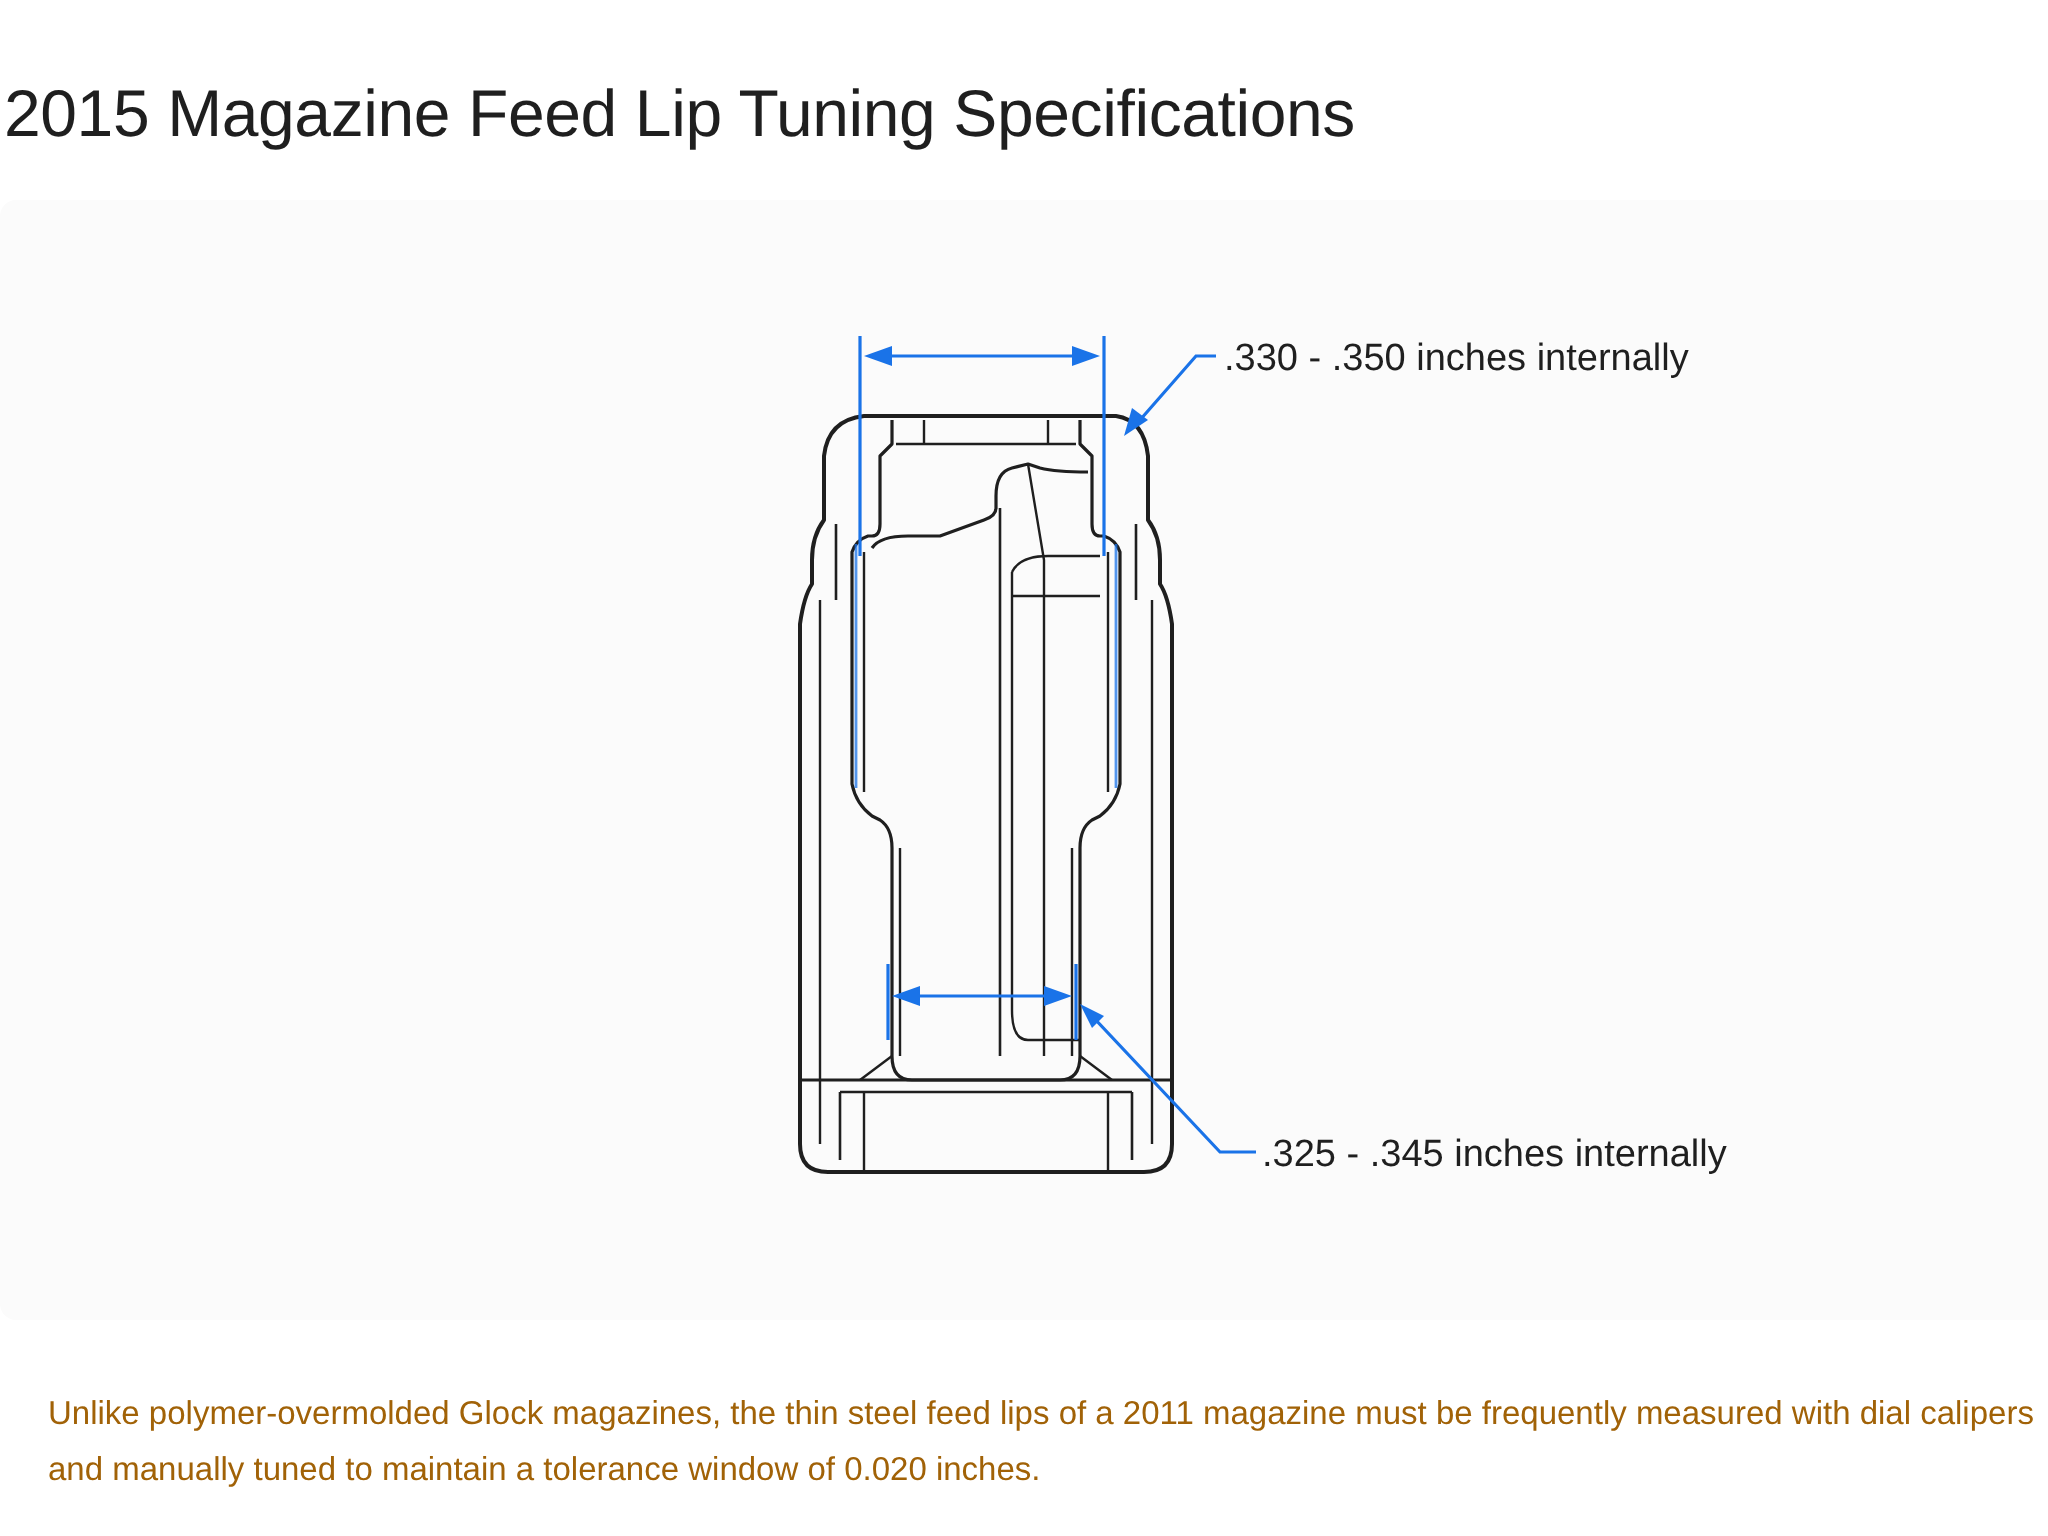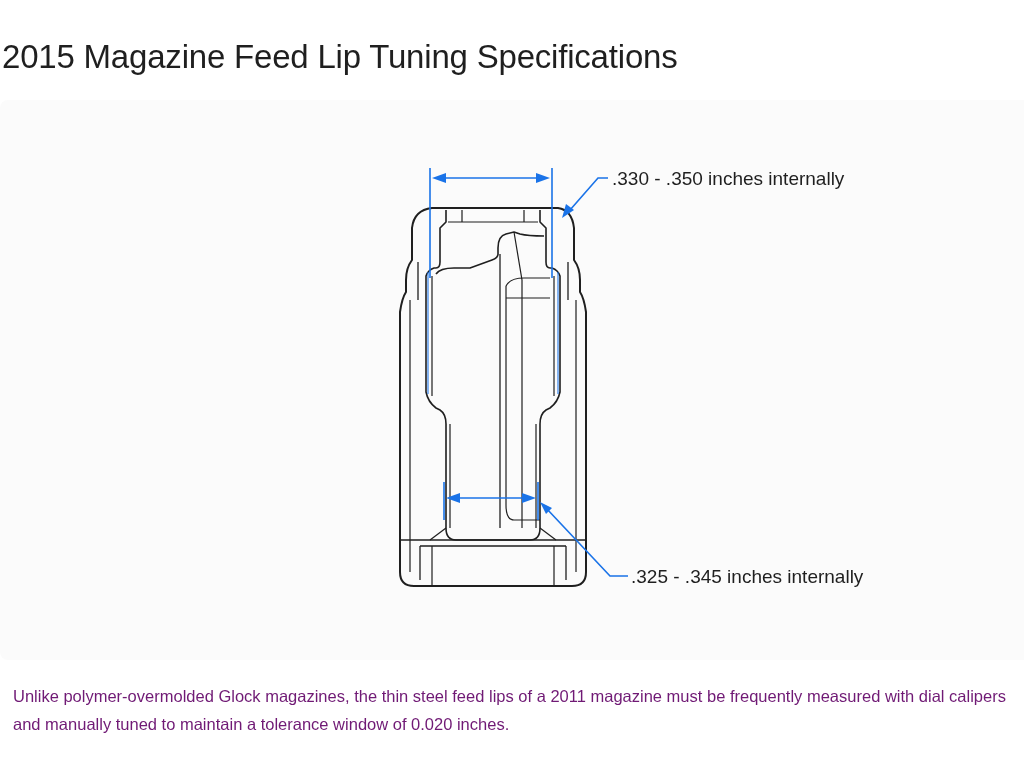--- a/index.html
+++ b/index.html
@@ -35,24 +35,24 @@
     .figure svg {
       position: absolute;
       left: 0;
       top: 0;
     }
     .caption {
       position: absolute;
       left: 13px;
       top: 682px;
       width: 1000px;
-      margin: 0;
+      margin: 11px;
       font-size: 16.5px;
       line-height: 28px;
-      color: #701a75;
+      color: #a16207;
     }
     .label {
       font-family: "Liberation Sans", "DejaVu Sans", sans-serif;
       font-size: 19px;
       fill: #1f1f1f;
     }
   </style>
 </head>
 <body>
 

